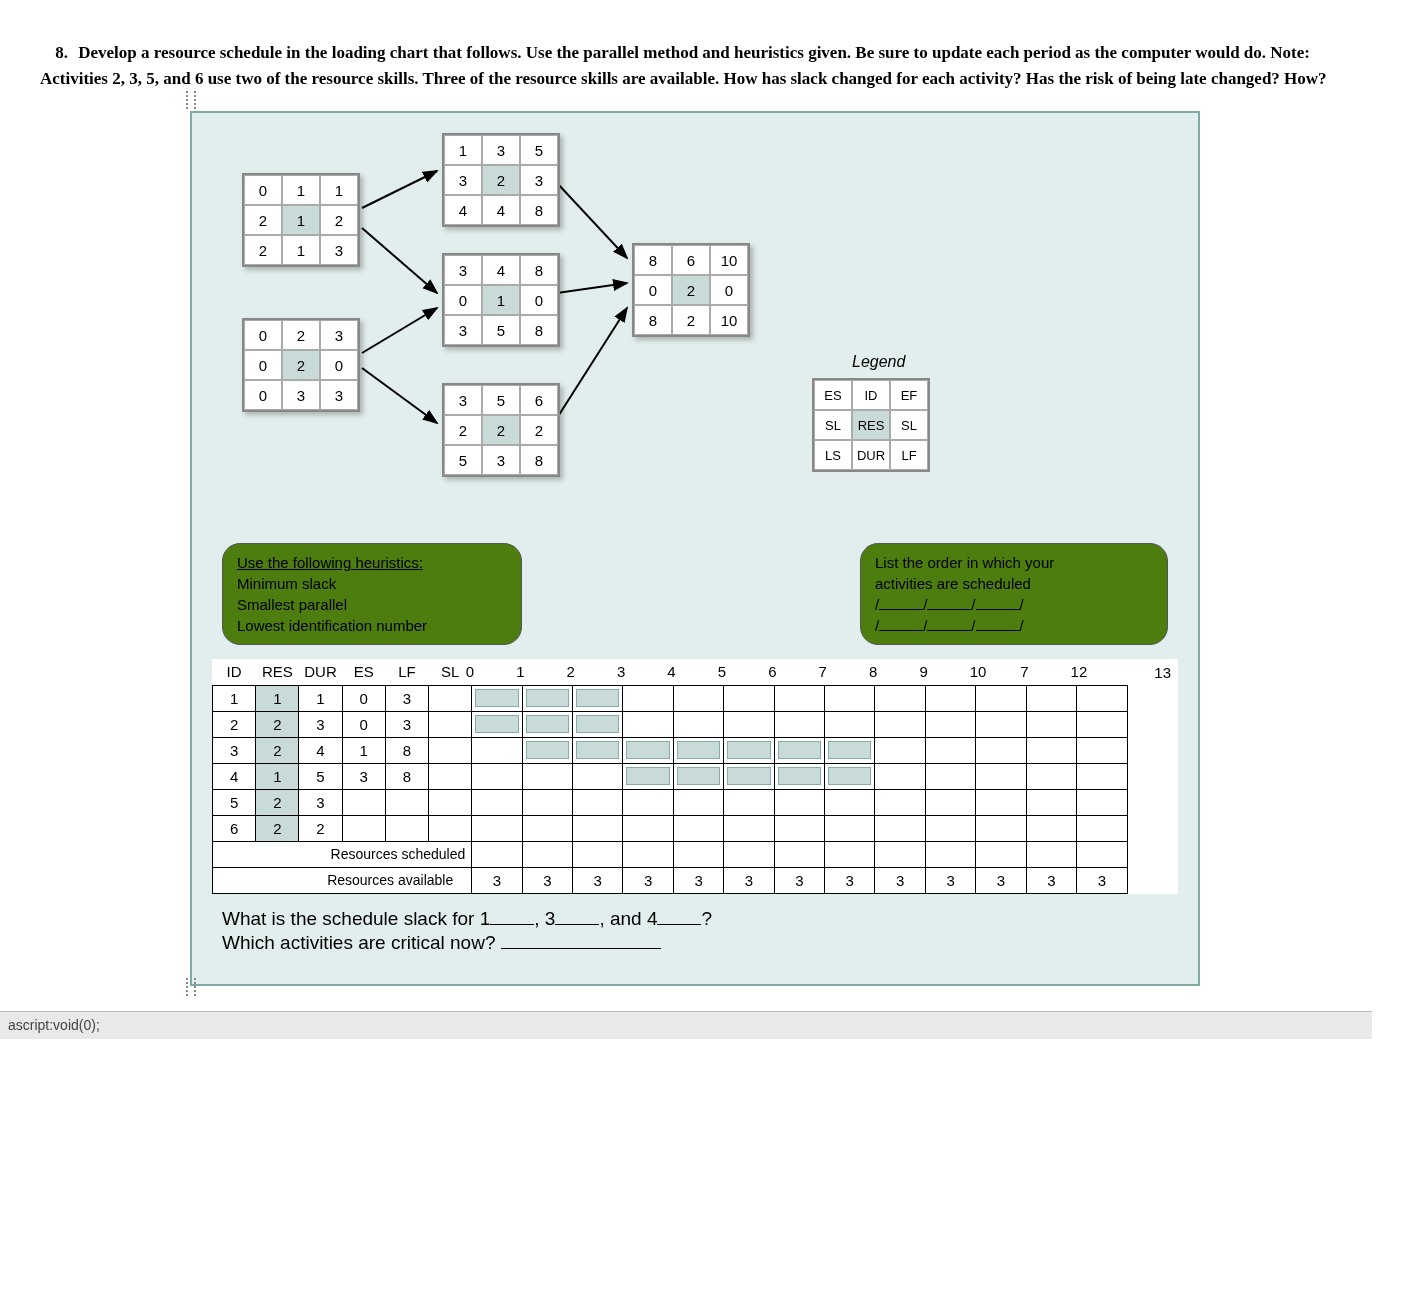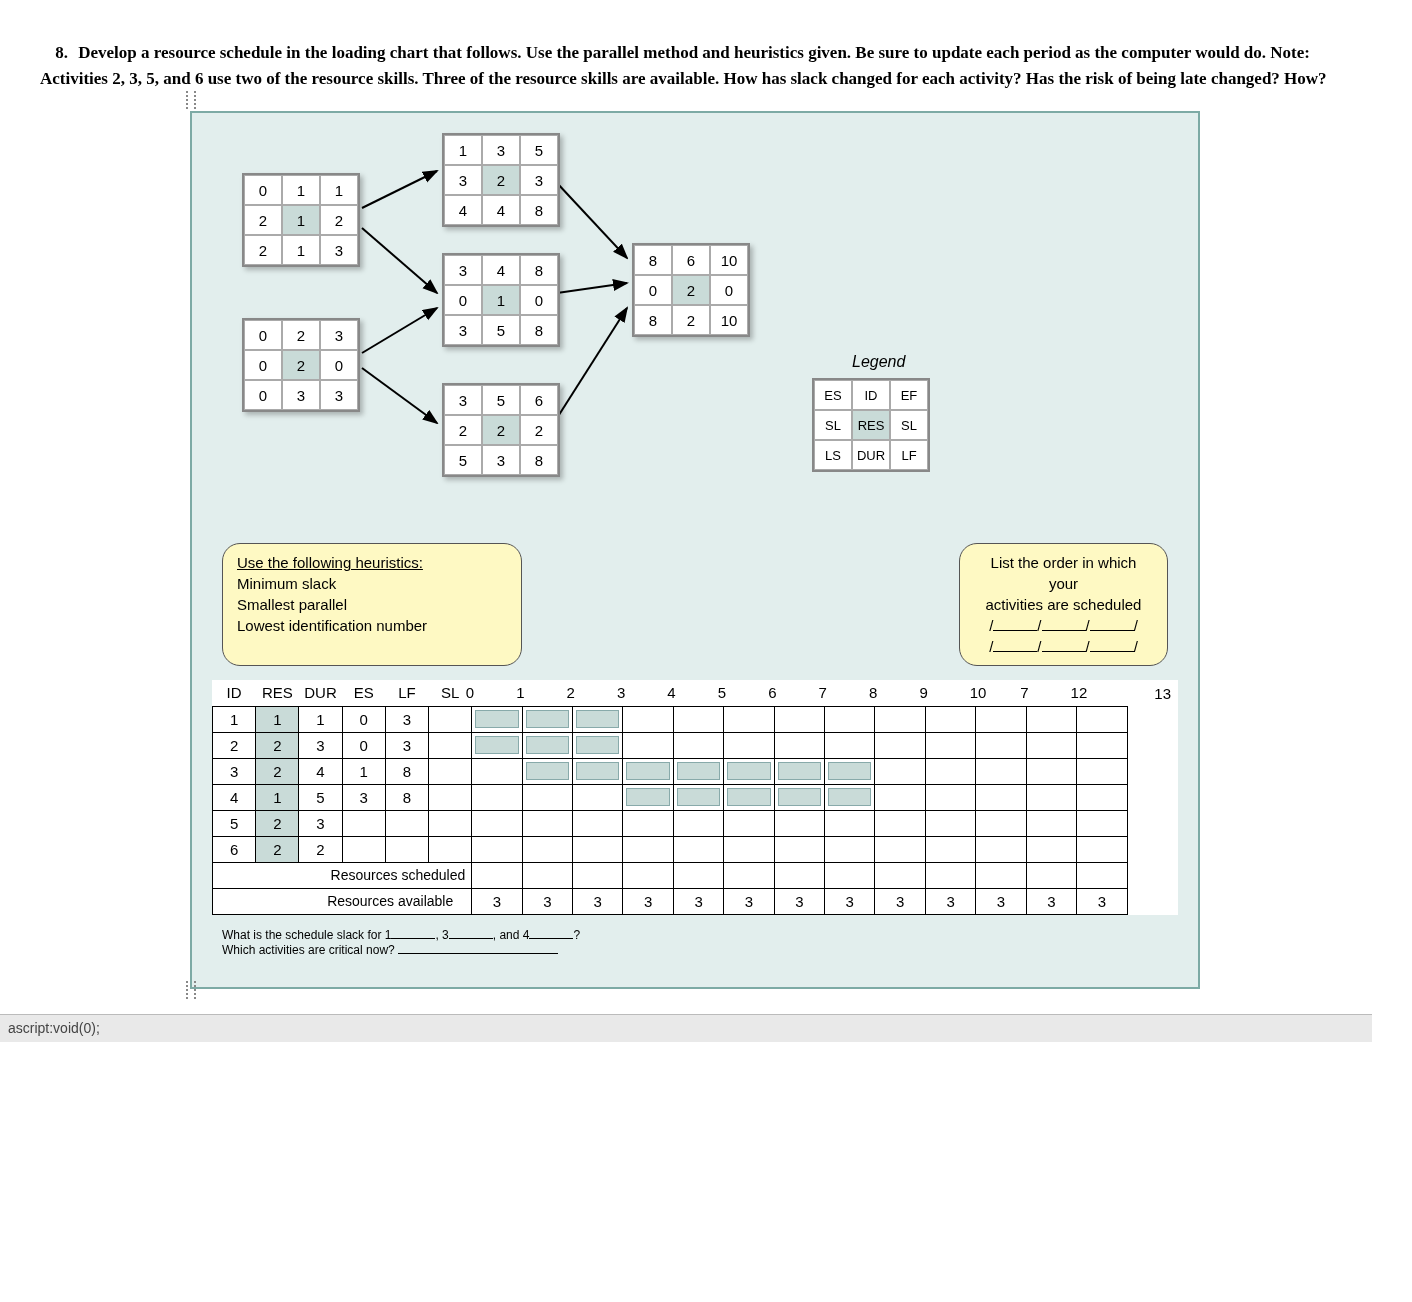--- a/index.html
+++ b/index.html
@@ -47,21 +47,21 @@
     grid-template-rows: 30px 30px 30px;
     background:#fff; border:2px solid #888;
   }
   .legendbox .c { display:flex; align-items:center; justify-content:center; border:1px solid #aaa; font-size:13px; }
   .legendbox .id { background:#c9dbd8; }
   svg.net { position:absolute; top:0; left:0; width:100%; height:100%; pointer-events:none; }
   .arrow { stroke:#000; stroke-width:2; fill:none; marker-end:url(#ah); }
 
   .bubble {
     border:1px solid #555; border-radius:18px;
-    background:#fef9c3; padding:8px 14px; font-size:15px;
+    background:#4d7c0f; padding:8px 14px; font-size:15px;
     line-height:1.4;
   }
   .bubblerow { display:flex; justify-content:space-between; margin:10px 10px 14px 10px; }
   .bubble u { text-decoration: underline; }
   .blank { display:inline-block; border-bottom:1px solid #000; min-width:44px; height:1em; vertical-align:baseline; }
 
   table.sched {
     border-collapse: collapse;
     width: 100%;
     background:#fff;
@@ -75,21 +75,21 @@
     padding:0;
   }
   table.sched th { font-weight:400; border:none; }
   table.sched td.shaded { background:#c9dbd8; }
   table.sched td.barcell { padding:2px; }
   table.sched .bar {
     height:18px; background:#c9dbd8; border:1px solid #8aa;
     margin:0 1px;
   }
   table.sched td.rowlbl { font-size:14px; }
-  .footq { margin:12px 0 0 10px; font-size:12px; }
+  .footq { margin:12px 0 0 10px; font-size:19px; }
   .statusbar {
     margin-top: 25px;
     background:#e9e9e9;
     border-top:1px solid #bbb;
     height:28px;
     font-family: Arial, sans-serif;
     font-size:14px;
     color:#444;
     display:flex; align-items:center; padding-left:8px;
   }
@@ -212,21 +212,21 @@
       </div>
   </div>
 
   <div class="bubblerow">
     <div class="bubble" style="width:300px">
       <u>Use the following heuristics:</u><br>
       <span>Minimum slack</span><br>
       <span>Smallest parallel</span><br>
       <span>Lowest identification number</span>
     </div>
-    <div class="bubble" style="width:209px;text-align:center">
+    <div class="bubble" style="width:308px;text-align:left">
       <span>List the order in which your</span><br>
       <span>activities are scheduled</span><br>
       /<span class="blank"></span>/<span class="blank"></span>/<span class="blank"></span>/<br>
       /<span class="blank"></span>/<span class="blank"></span>/<span class="blank"></span>/
     </div>
   </div>
 
   <table class="sched" id="sched">
       <colgroup>
         <col style="width:42px">

